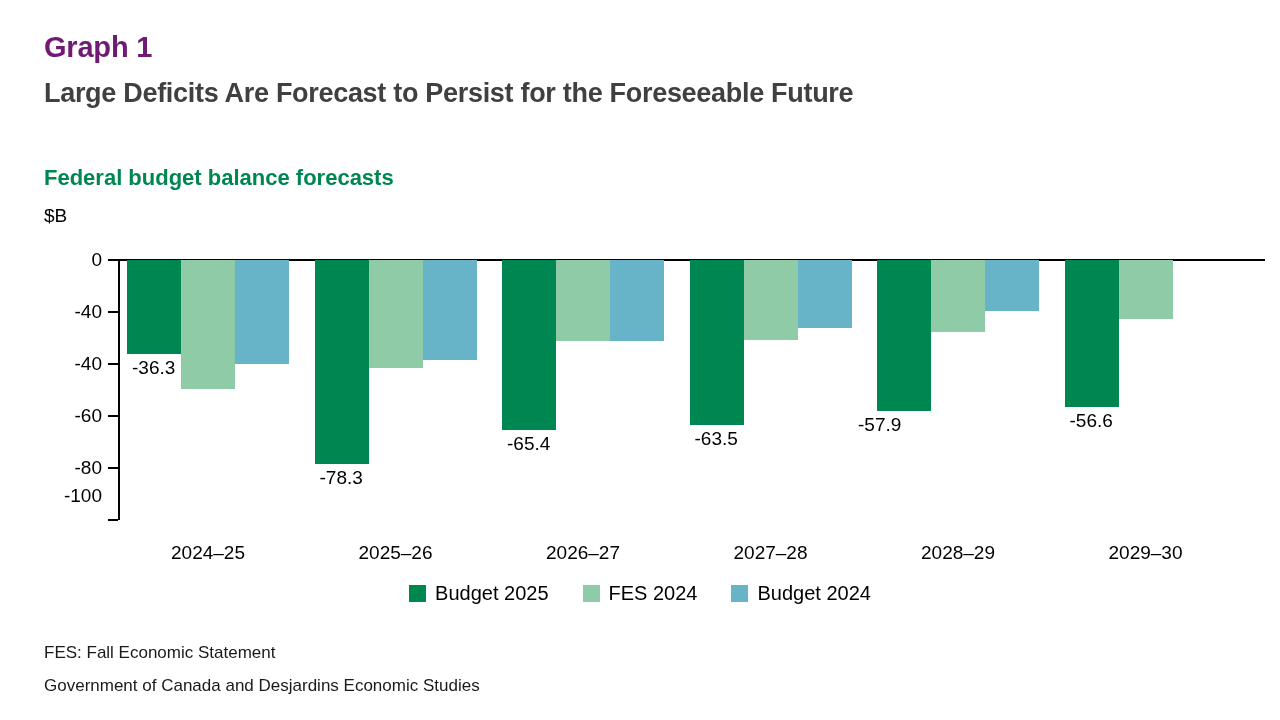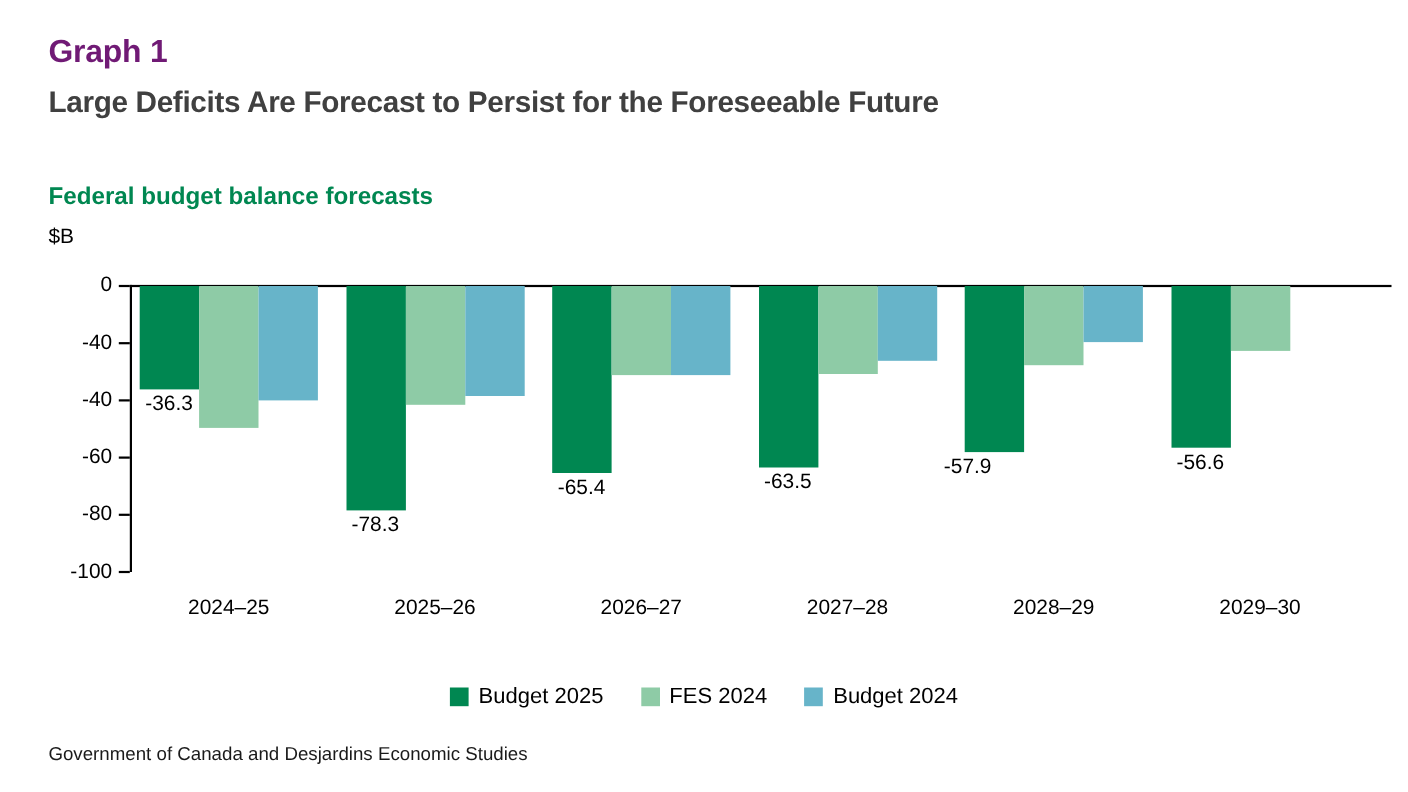--- a/index.html
+++ b/index.html
@@ -126,21 +126,20 @@
   
   .legend {
     position: absolute;
     left: 0;
     top: 582px;
     width: 1280px;
     display: flex;
     justify-content: center;
     align-items: center;
     gap: 34px;
-    margin-top: 40px;
   }
   .legend-item {
     display: flex;
     align-items: center;
     gap: 9px;
   }
   .legend-swatch {
     width: 17px;
     height: 17px;
     display: block;
@@ -179,21 +178,21 @@
       <div class="tick-label" style="top: 260px;">0</div>
       <div class="tick" style="top: 311px;"></div>
       <div class="tick-label" style="top: 312px;">-40</div>
       <div class="tick" style="top: 363px;"></div>
       <div class="tick-label" style="top: 364px;">-40</div>
       <div class="tick" style="top: 415px;"></div>
       <div class="tick-label" style="top: 416px;">-60</div>
       <div class="tick" style="top: 467px;"></div>
       <div class="tick-label" style="top: 468px;">-80</div>
       <div class="tick" style="top: 519px;"></div>
-      <div class="tick-label" style="top: 520px;">-100</div>
+      <div class="tick-label" style="top: 496px;">-100</div>
       <div class="bar s0" style="left: 127px; width: 54px; height: 94.38px;"></div>
       <div class="value-label" style="left: 132px; top: 357.38px;">-36.3</div>
       <div class="bar s1" style="left: 181px; width: 54px; height: 128.96px;"></div>
       <div class="bar s2" style="left: 235px; width: 54px; height: 104px;"></div>
       <div class="cat-label" style="left: 208px;">2024–25</div>
       <div class="bar s0" style="left: 314.5px; width: 54px; height: 203.58px;"></div>
       <div class="value-label" style="left: 319.5px; top: 466.58px;">-78.3</div>
       <div class="bar s1" style="left: 368.5px; width: 54px; height: 108.16px;"></div>
       <div class="bar s2" style="left: 422.5px; width: 54px; height: 99.84px;"></div>
       <div class="cat-label" style="left: 395.5px;">2025–26</div>
@@ -226,15 +225,16 @@
       <div class="legend-item">
         <span class="legend-swatch" style="background: rgb(142, 203, 166);"></span>
         <span class="legend-text">FES 2024</span>
       </div>
       <div class="legend-item">
         <span class="legend-swatch" style="background: rgb(103, 180, 201);"></span>
         <span class="legend-text">Budget 2024</span>
       </div>
     </div>
 
+  <div class="footnote f0">FES: Fall Economic Statement</div>
   <div class="footnote f1">Government of Canada and Desjardins Economic Studies</div>
 
 </div>
 
 </body></html>

